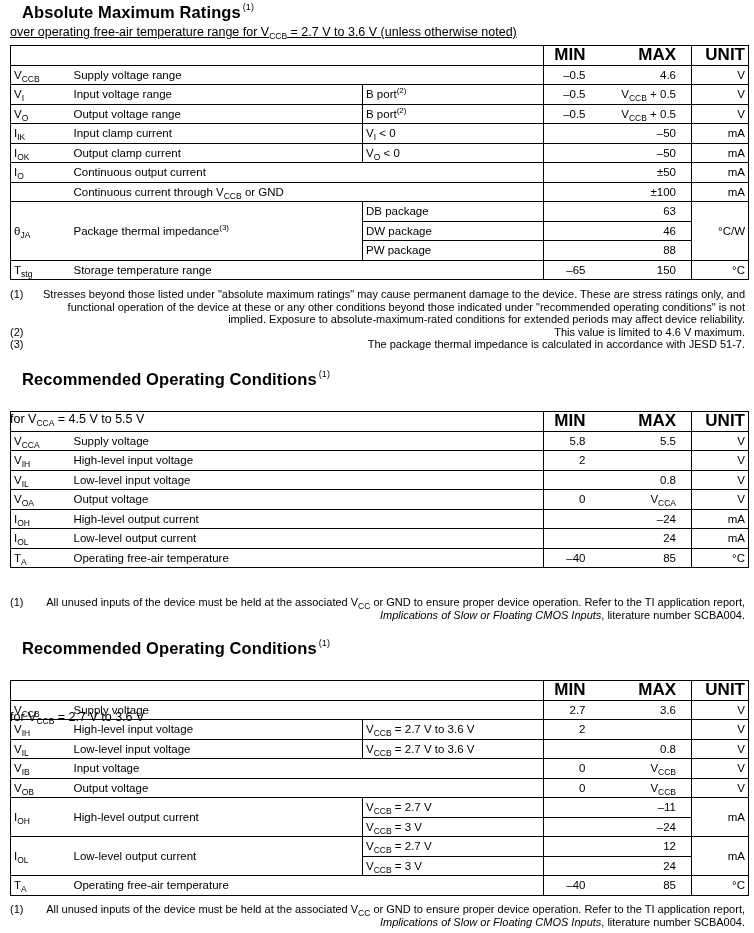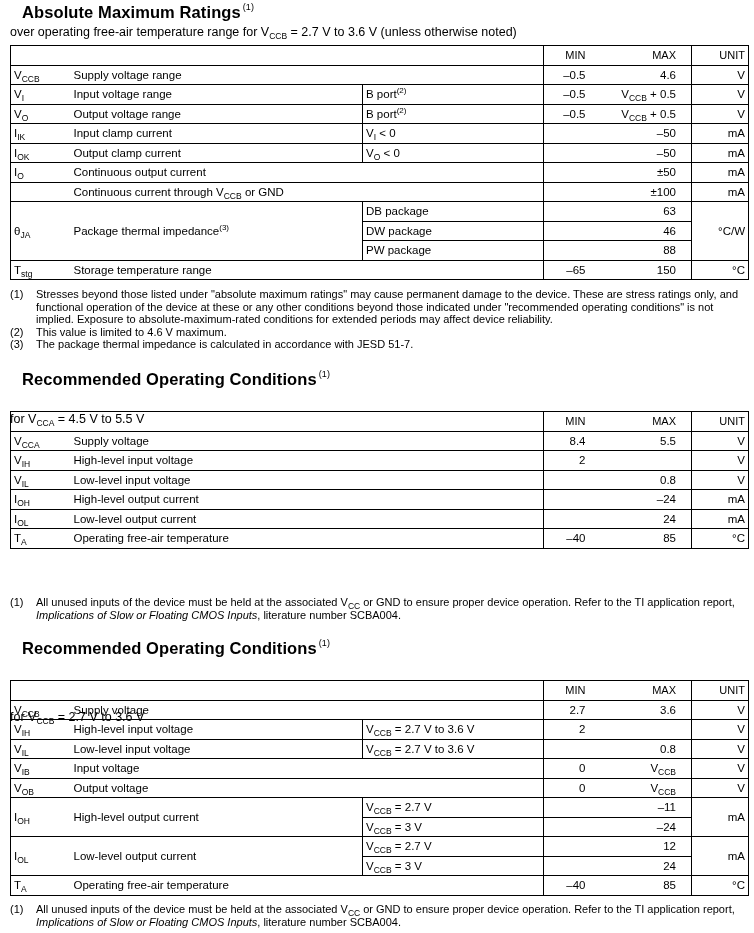--- a/index.html
+++ b/index.html
@@ -22,35 +22,35 @@
   }
   table.spec td {
     border: 1px solid #000; height: 18.5px; padding: 0 3px; white-space: nowrap;
     line-height: 14px;
   }
   table.spec td.sym { border-right: none; padding-left: 3px; }
   table.spec td.desc { border-left: none; padding-left: 3px; }
   table.spec td.min { border-right: none; text-align: right; padding-right: 14px; }
   table.spec td.max { border-left: none; text-align: right; padding-right: 15px; }
   table.spec td.unit { text-align: right; }
-  table.spec tr.head td { font-weight: normal; font-size: 11px; }
+  table.spec tr.head td { font-weight: bold; font-size: 17px; }
   table.spec tr.head td.blank { border-right: 1px solid #000; }
   .notes {
     position: absolute; left: 10px; width: 735px; font-size: 11px; line-height: 12.5px;
   }
   .note { display: flex; }
   .note .n { width: 26px; flex: none; }
-  .note .t { flex: 1; }
+  .note .t { flex: 1; text-align: right; }
   i { }
 </style>
 </head>
 <body>
 
 <div class="h1" style="top:3px;"><span>Absolute Maximum Ratings</span><sup>(1)</sup></div>
-<div class="cond" style="top:25px;"><span>over operating free-air temperature range for V</span><sub>CCB</sub><span> = 2.7 V to 3.6 V (unless otherwise noted)</span></div>
+<div class="cond" style="top:25px;text-decoration:underline;"><span>over operating free-air temperature range for V</span><sub>CCB</sub><span> = 2.7 V to 3.6 V (unless otherwise noted)</span></div>
 
 <table class="spec" style="top:45px;">
   <colgroup>
       <col style="width:60px">
       <col style="width:292px">
       <col style="width:181px">
       <col style="width:56px">
       <col style="width:92px">
       <col style="width:57px">
     </colgroup>
@@ -171,36 +171,43 @@
   <tbody>
       <tr class="head">
     <td colspan="2" class="blank"></td>
     <td class="min">MIN</td>
     <td class="max">MAX</td>
     <td class="unit">UNIT</td>
   </tr>
   <tr>
     <td class="sym"><span>V</span><sub>CCA</sub></td>
     <td class="desc">Supply voltage</td>
-    <td class="min">8.4</td>
+    <td class="min">5.8</td>
     <td class="max">5.5</td>
     <td class="unit">V</td>
   </tr>
   <tr>
     <td class="sym"><span>V</span><sub>IH</sub></td>
     <td class="desc">High-level input voltage</td>
     <td class="min">2</td>
     <td class="max"></td>
     <td class="unit">V</td>
   </tr>
   <tr>
     <td class="sym"><span>V</span><sub>IL</sub></td>
     <td class="desc">Low-level input voltage</td>
     <td class="min"></td>
     <td class="max">0.8</td>
+    <td class="unit">V</td>
+  </tr>
+  <tr>
+    <td class="sym"><span>V</span><sub>OA</sub></td>
+    <td class="desc">Output voltage</td>
+    <td class="min">0</td>
+    <td class="max"><span>V</span><sub>CCA</sub></td>
     <td class="unit">V</td>
   </tr>
   <tr>
     <td class="sym"><span>I</span><sub>OH</sub></td>
     <td class="desc">High-level output current</td>
     <td class="min"></td>
     <td class="max">–24</td>
     <td class="unit">mA</td>
   </tr>
   <tr>

